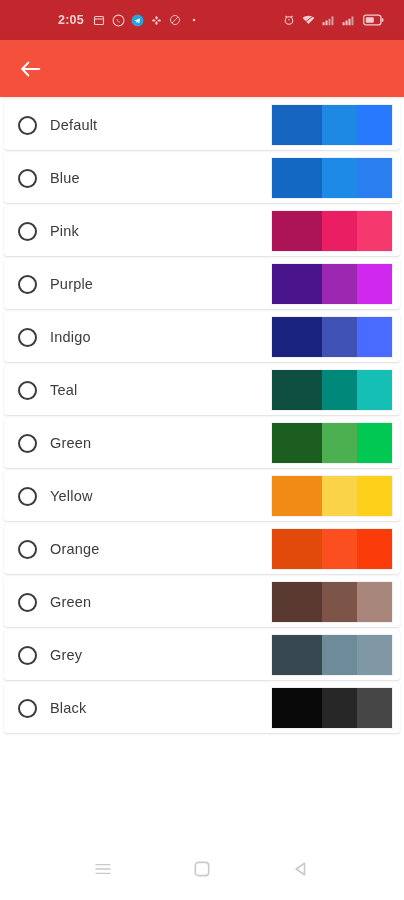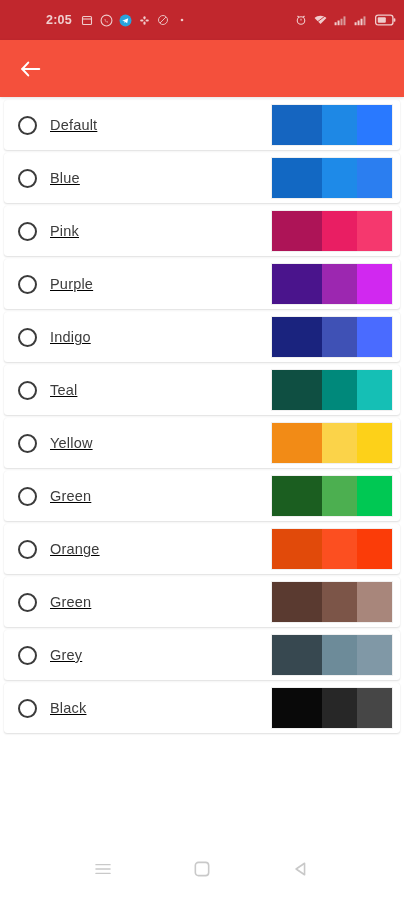--- a/index.html
+++ b/index.html
@@ -20,21 +20,21 @@
     flex-direction: column;
   }
 
   
   #status-bar {
     height: 40px;
     background: #c1272d;
     display: flex;
     align-items: center;
     flex: 0 0 40px;
-    padding: 0 0;
+    padding: 0 12px;
     color: #f4d5d5;
   }
   .sb-left {
     display: flex;
     align-items: center;
     gap: 6px;
     margin-left: 46px;
   }
   .sb-right {
     display: flex;
@@ -95,21 +95,20 @@
     position: relative;
     height: 50px;
     margin: 0 4px 3px 4px;
     background: #ffffff;
     border-radius: 3px;
     box-shadow: 0 1px 2px rgba(0,0,0,0.13), 0 0 1px rgba(0,0,0,0.07);
     display: flex;
     align-items: center;
     padding: 0 8px 0 14px;
     cursor: pointer;
-    text-decoration: underline;
   }
 
   .radio {
     width: 19px;
     height: 19px;
     border-radius: 50%;
     border: 2px solid #3b3b3b;
     flex: 0 0 19px;
     position: relative;
     background: transparent;
@@ -321,34 +320,34 @@
         <span class="radio"></span>
         <span class="row-label">Teal</span>
         <span class="swatch">
           <span style="background: rgb(15, 79, 66);"></span>
           <span style="background: rgb(0, 137, 123);"></span>
           <span style="background: rgb(21, 191, 181);"></span>
         </span>
       </div>
       <div class="theme-row">
         <span class="radio"></span>
+        <span class="row-label">Green</span>
+        <span class="swatch">
+          <span style="background: rgb(27, 94, 32);"></span>
+          <span style="background: rgb(76, 175, 80);"></span>
+          <span style="background: rgb(0, 200, 83);"></span>
+        </span>
+      </div>
+      <div class="theme-row">
+        <span class="radio"></span>
         <span class="row-label">Yellow</span>
         <span class="swatch">
           <span style="background: rgb(242, 139, 22);"></span>
           <span style="background: rgb(251, 211, 73);"></span>
           <span style="background: rgb(253, 209, 25);"></span>
-        </span>
-      </div>
-      <div class="theme-row">
-        <span class="radio"></span>
-        <span class="row-label">Green</span>
-        <span class="swatch">
-          <span style="background: rgb(27, 94, 32);"></span>
-          <span style="background: rgb(76, 175, 80);"></span>
-          <span style="background: rgb(0, 200, 83);"></span>
         </span>
       </div>
       <div class="theme-row">
         <span class="radio"></span>
         <span class="row-label">Orange</span>
         <span class="swatch">
           <span style="background: rgb(225, 74, 10);"></span>
           <span style="background: rgb(252, 79, 32);"></span>
           <span style="background: rgb(251, 60, 8);"></span>
         </span>

